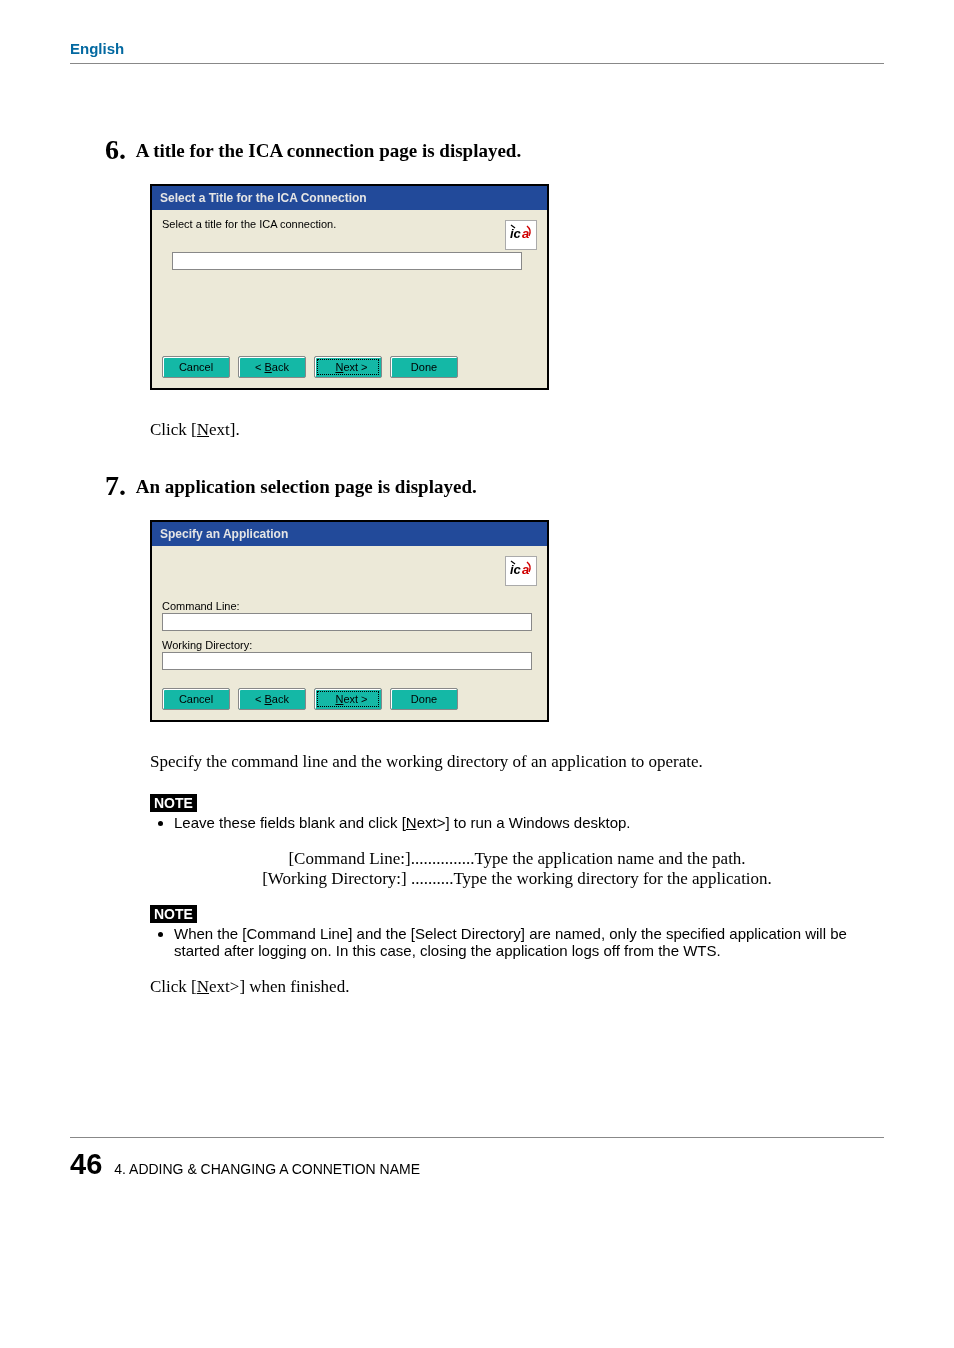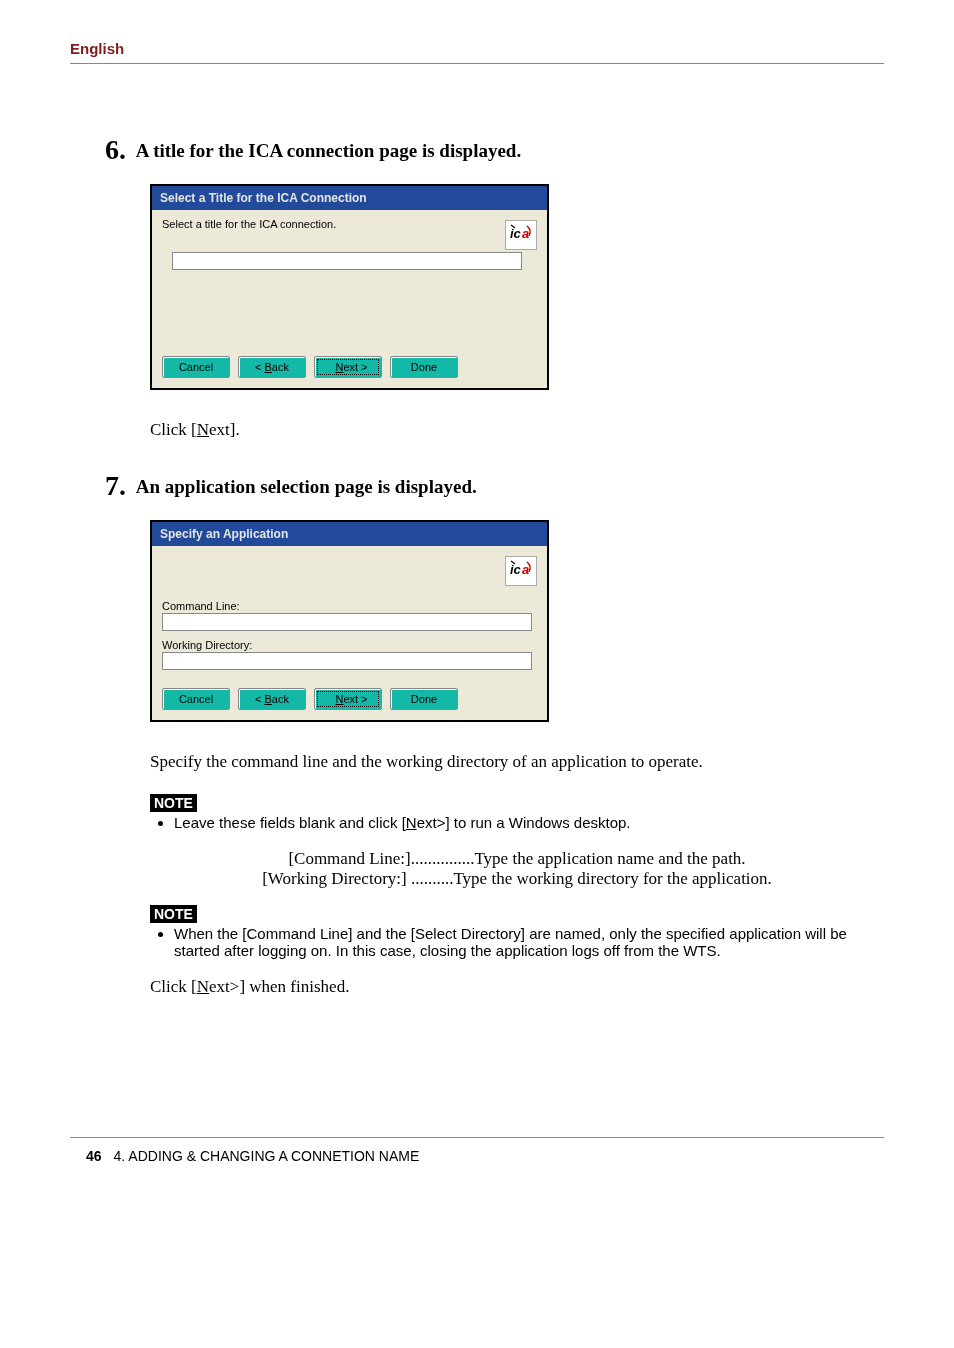--- a/index.html
+++ b/index.html
@@ -10,21 +10,21 @@
     color: #000;
     width: 954px;
   }
   .page {
     padding: 40px 70px 40px 70px;
   }
   .header-label {
     font-family: Arial, Helvetica, sans-serif;
     font-weight: bold;
     font-size: 15px;
-    color: #7f1d1d;
+    color: #0369a1;
     padding-bottom: 6px;
     border-bottom: 1px solid #888;
     margin-bottom: 70px;
   }
   .step {
     margin-left: 80px;
     margin-bottom: 30px;
   }
   .step-heading {
     font-size: 19px;
@@ -152,22 +152,21 @@
     margin-top: 140px;
     padding-top: 10px;
     font-family: Arial, Helvetica, sans-serif;
     font-size: 14px;
     display: flex;
     align-items: baseline;
     gap: 12px;
   }
   .footer .pnum {
     font-weight: bold;
-    font-size: 14px;
-    margin-left: 16px;
+    font-size: 29px;
   }
 </style>
 </head>
 <body>
 
 <div class="page">
   <div class="header-label">English</div>
 
   <div class="step">
     <div class="step-heading">

